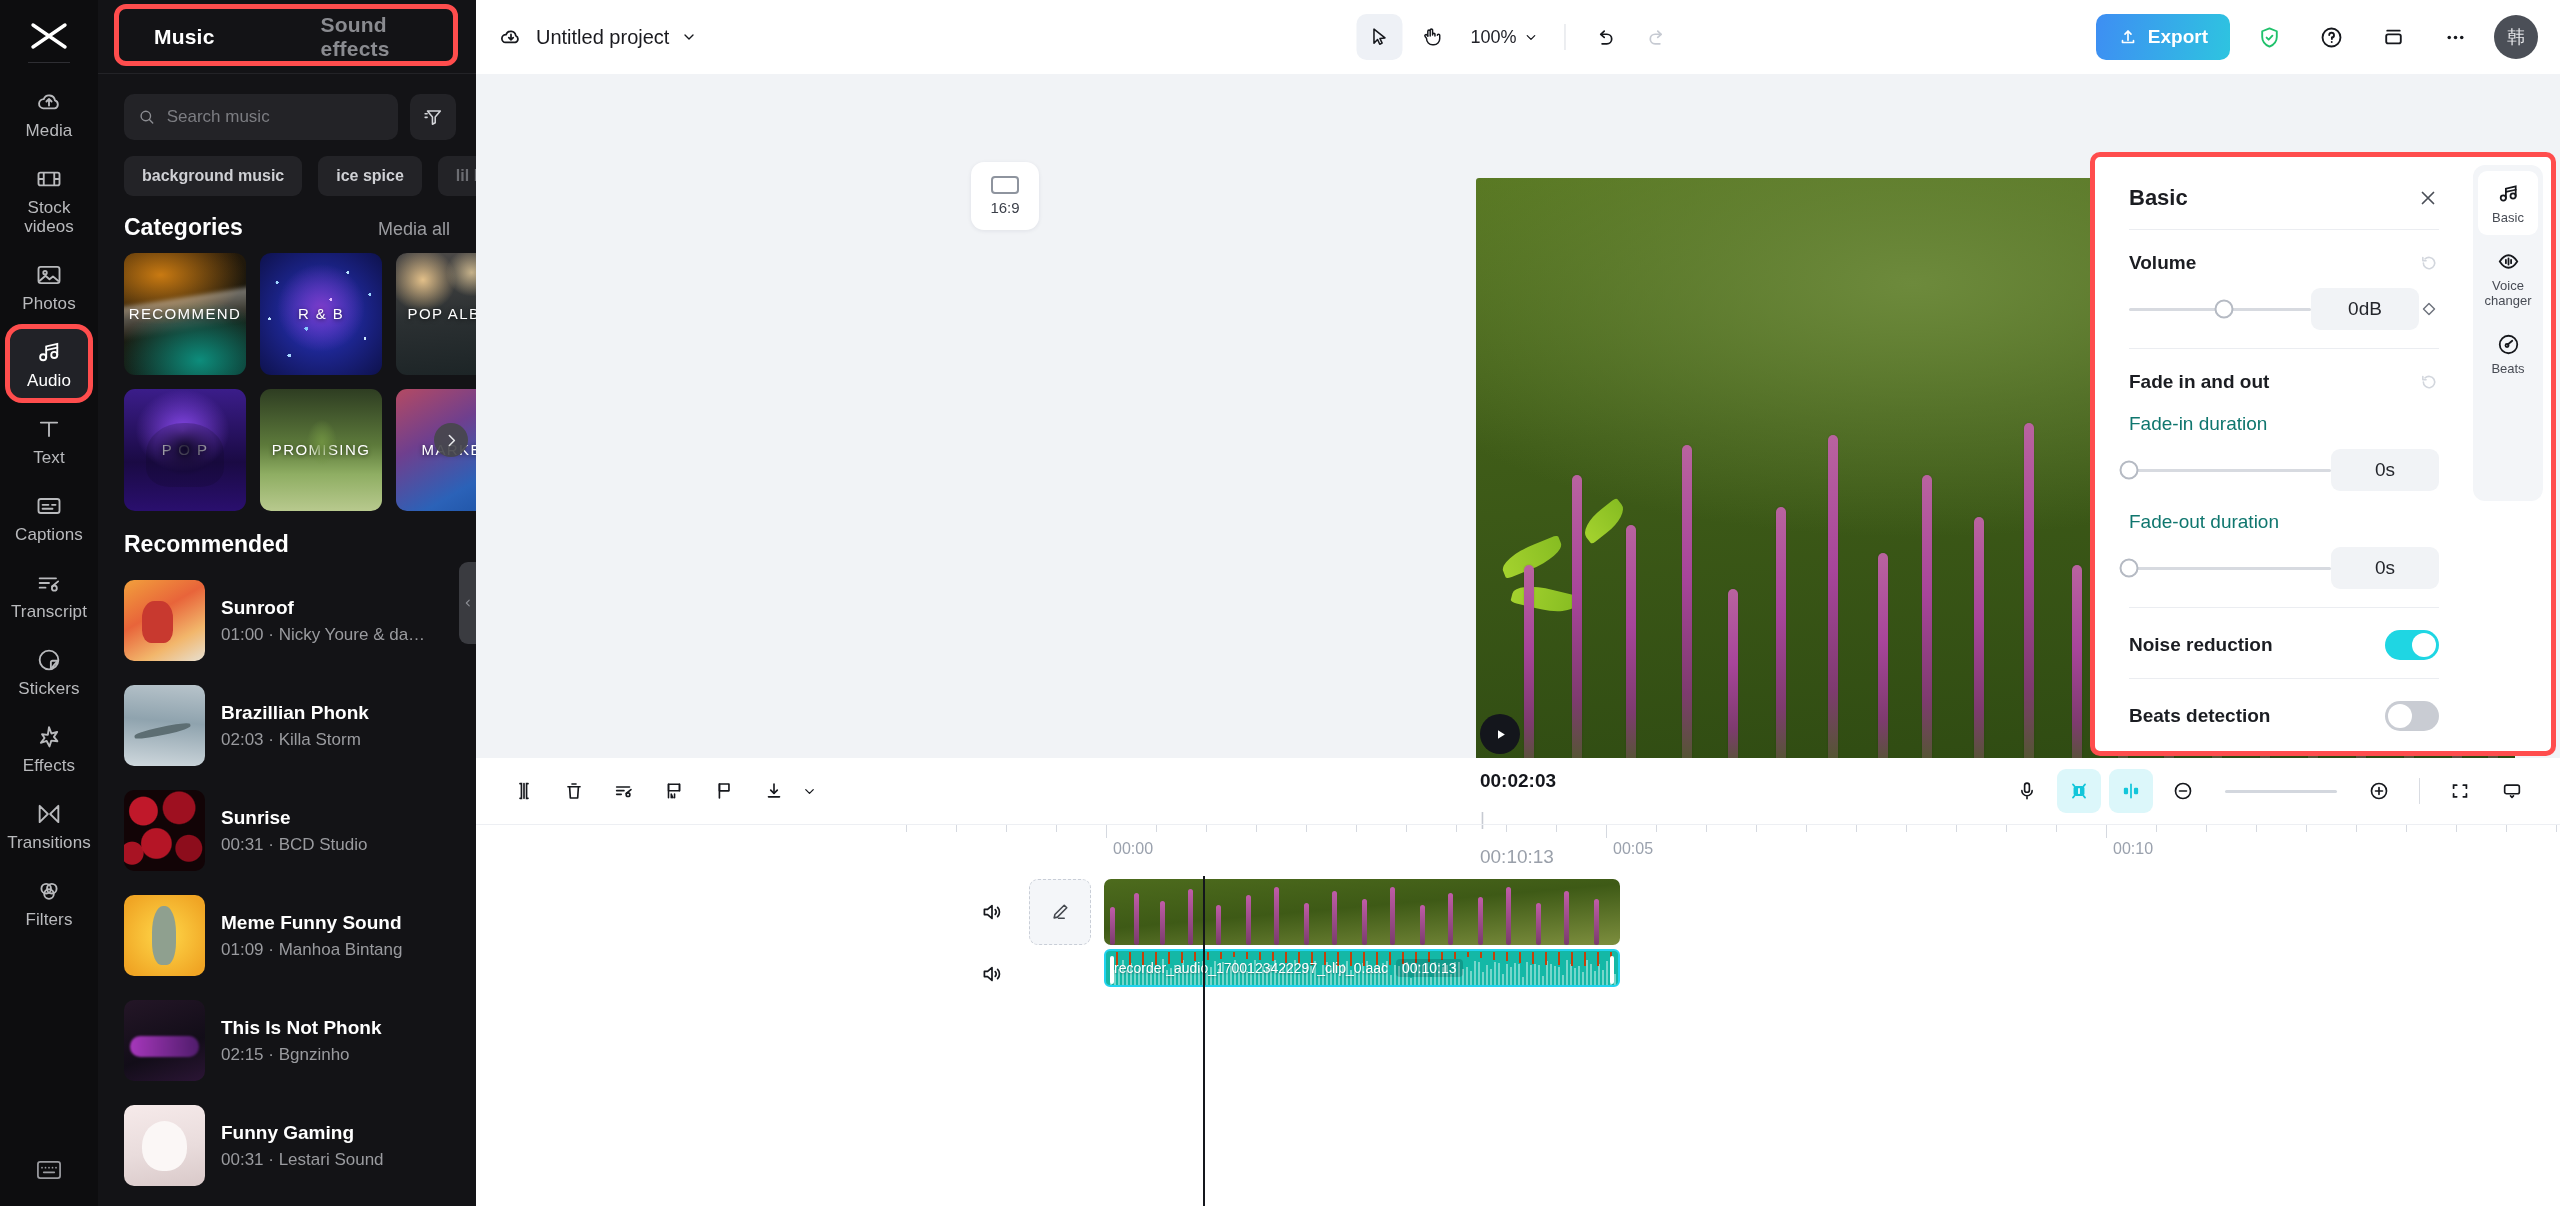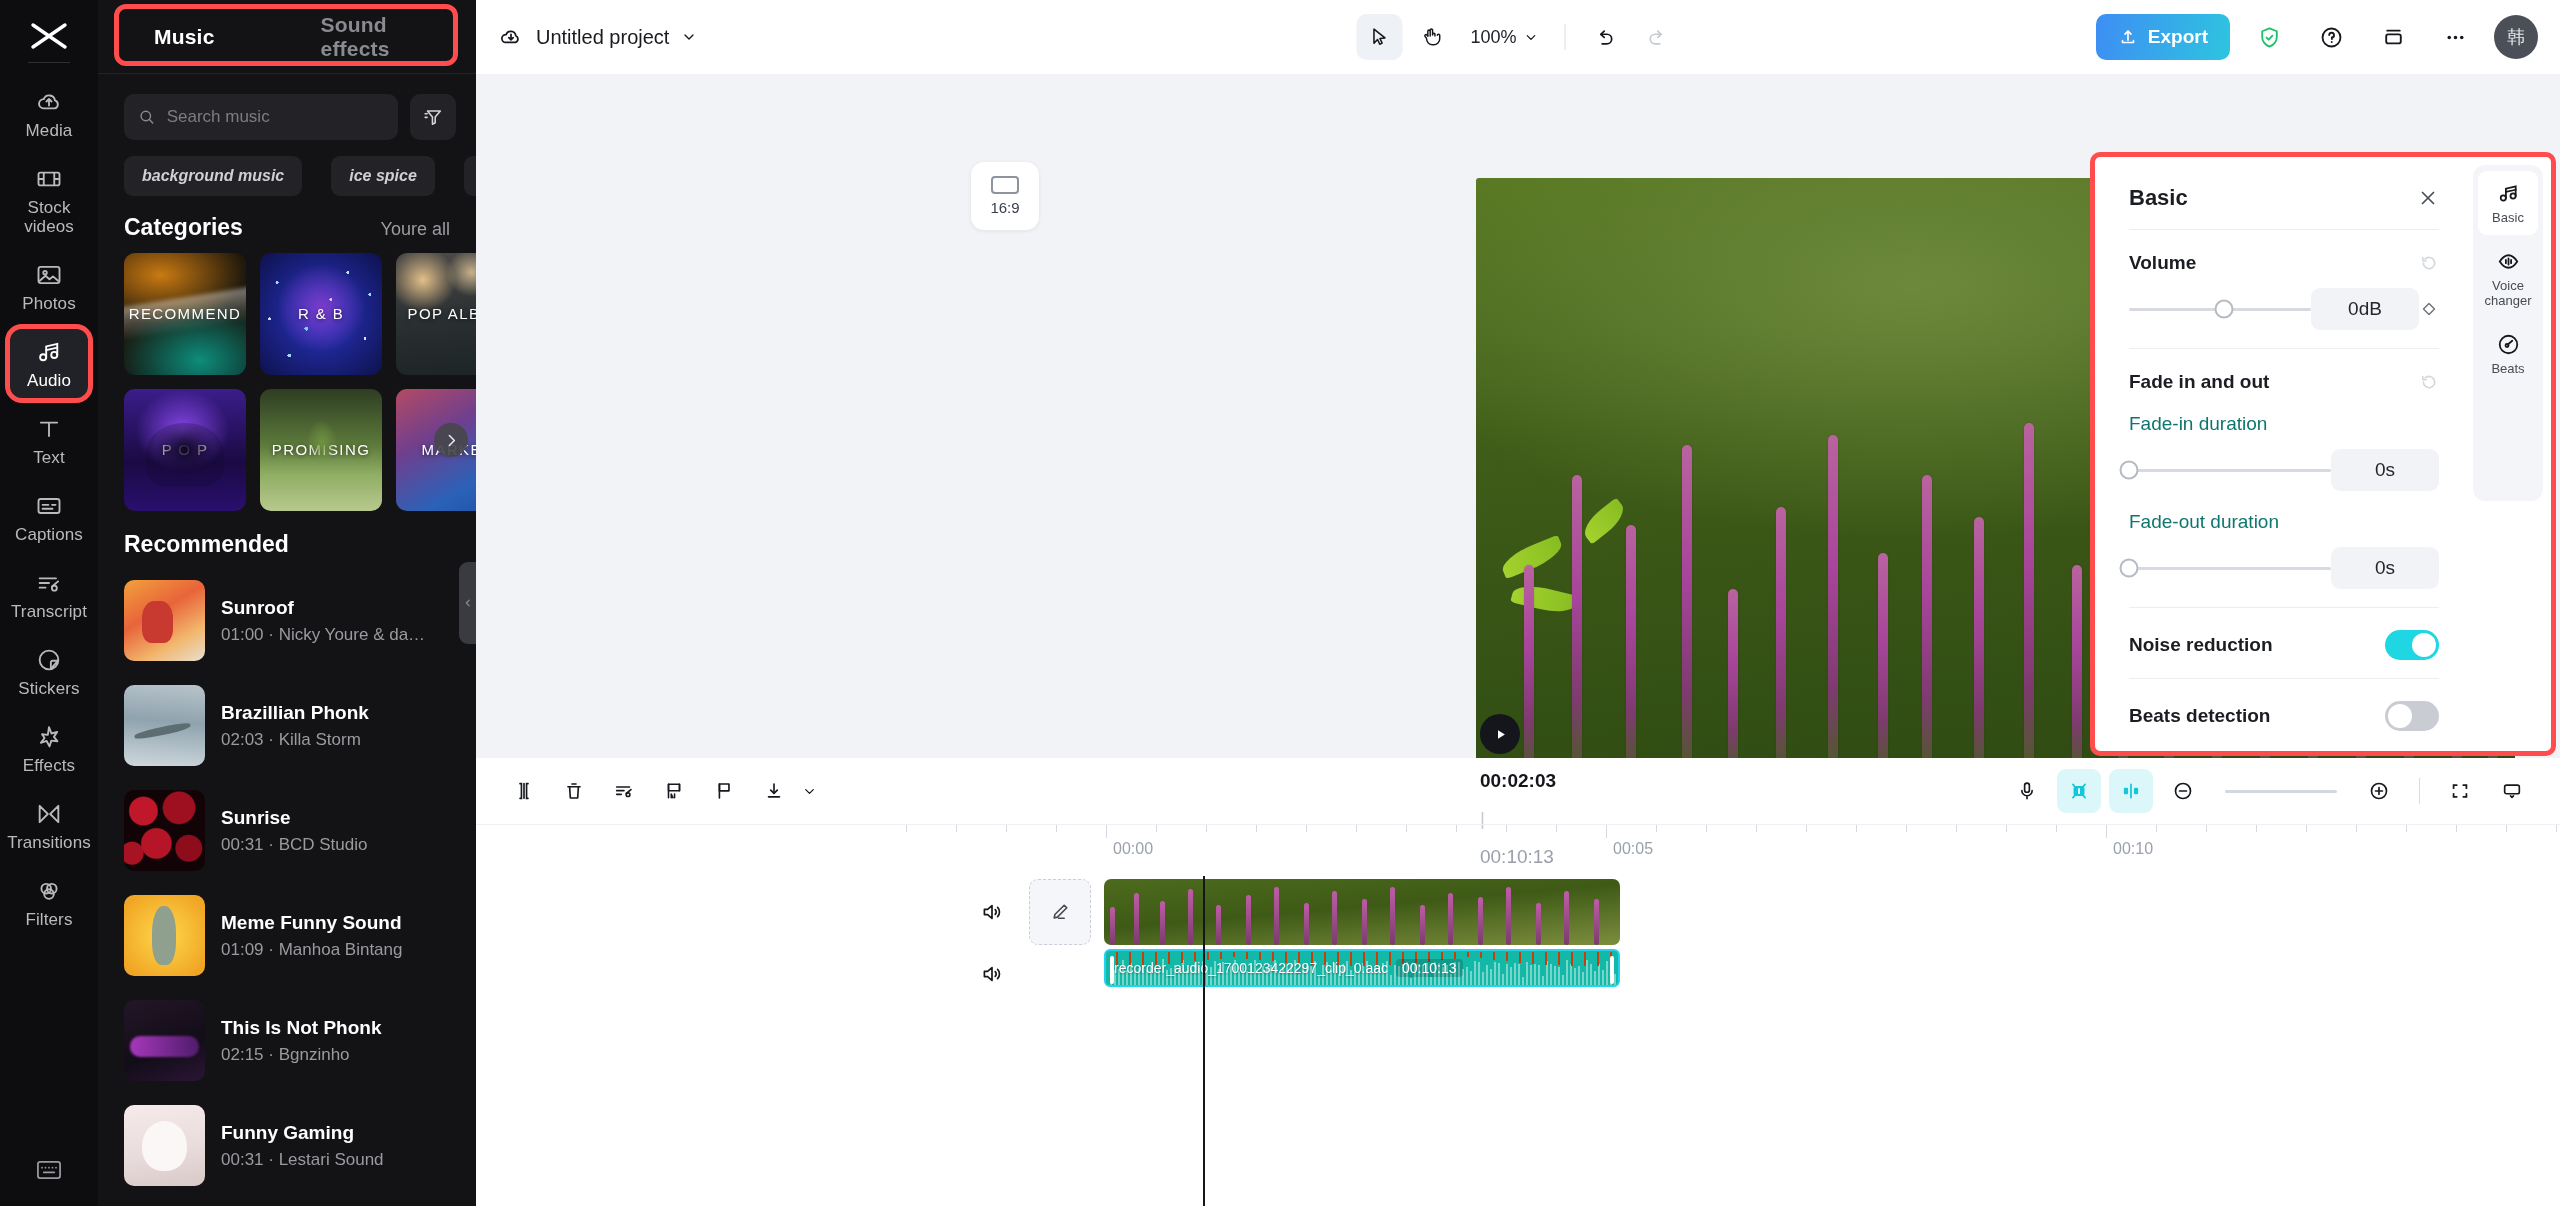--- a/index.html
+++ b/index.html
@@ -63,21 +63,21 @@
   }
   .search-box input {
     background: transparent; border: none; outline: none; color: #d8d9dc;
     font-size: 17px; font-family: "Liberation Sans", sans-serif; width: 100%;
   }
   .search-box input::placeholder { color: #7c7d82; }
   .filter-btn {
     width: 46px; height: 46px; background: #232327; border-radius: 10px;
     display: flex; align-items: center; justify-content: center; cursor: pointer;
   }
-  .chips { display: flex; gap: 29px; padding: 16px 0 0 26px; overflow: hidden; height: 58px; font-style: italic; }
+  .chips { display: flex; gap: 16px; padding: 16px 0 0 26px; overflow: hidden; height: 58px; }
   .chip {
     background: #232327; color: #cfd0d4; font-size: 16px; font-weight: bold;
     border-radius: 9px; padding: 0 18px; height: 40px;
     display: flex; align-items: center; white-space: nowrap; cursor: pointer;
   }
   .chip.faded { color: #6c6d72; }
 
   .sec-head {
     display: flex; align-items: baseline; justify-content: space-between;
     padding: 16px 26px 0 26px;
@@ -500,21 +500,21 @@
     </div>
 
     <div class="chips">
       <div class="chip">background music</div>
       <div class="chip">ice spice</div>
       <div class="chip faded">lil b</div>
     </div>
 
     <div class="sec-head">
       <div class="sec-title">Categories</div>
-      <div class="sec-link">Youre all</div>
+      <div class="sec-link">Media all</div>
     </div>
 
     <div class="cat-wrap">
       <div class="cat-grid">
         <div class="cat-cell art-recommend">
             <div class="cat-lbl">RECOMMEND</div>
           </div>
         <div class="cat-cell art-rb">
             <div class="cat-lbl">R &amp; B</div>
           </div>

